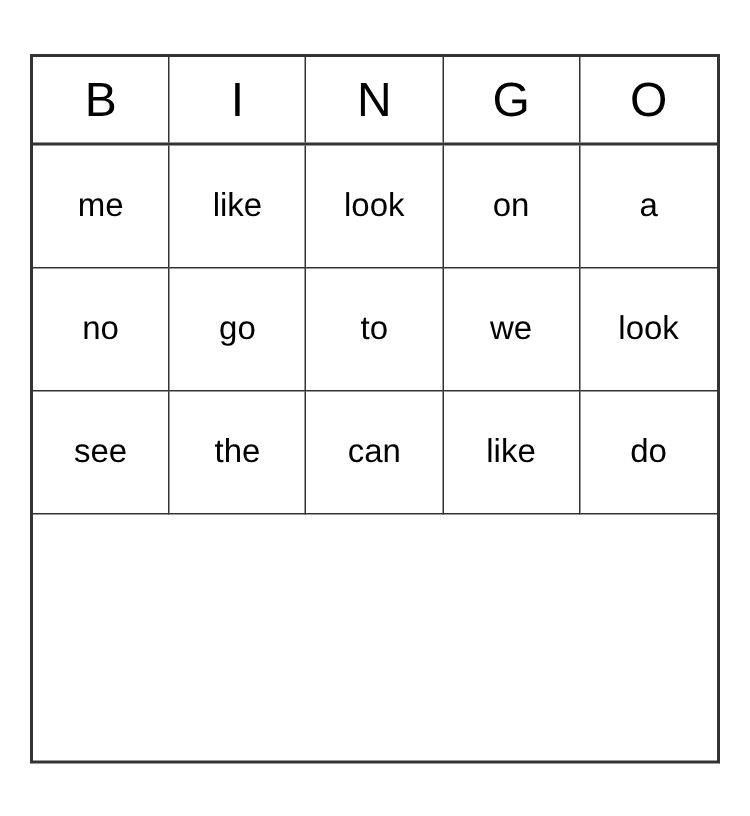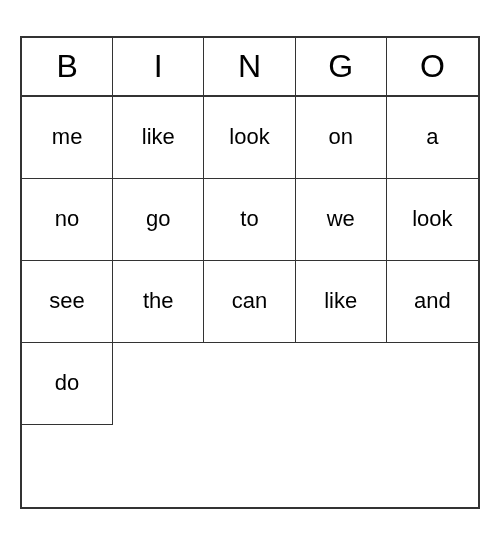--- a/index.html
+++ b/index.html
@@ -88,16 +88,15 @@
       <div class="bingo-cell">a</div>
       <div class="bingo-cell">no</div>
       <div class="bingo-cell">go</div>
       <div class="bingo-cell">to</div>
       <div class="bingo-cell">we</div>
       <div class="bingo-cell">look</div>
       <div class="bingo-cell">see</div>
       <div class="bingo-cell">the</div>
       <div class="bingo-cell">can</div>
       <div class="bingo-cell">like</div>
-      <div class="bingo-cell">and</div>
       <div class="bingo-cell">do</div>
     </div>
 </div>
 
 </body></html>

